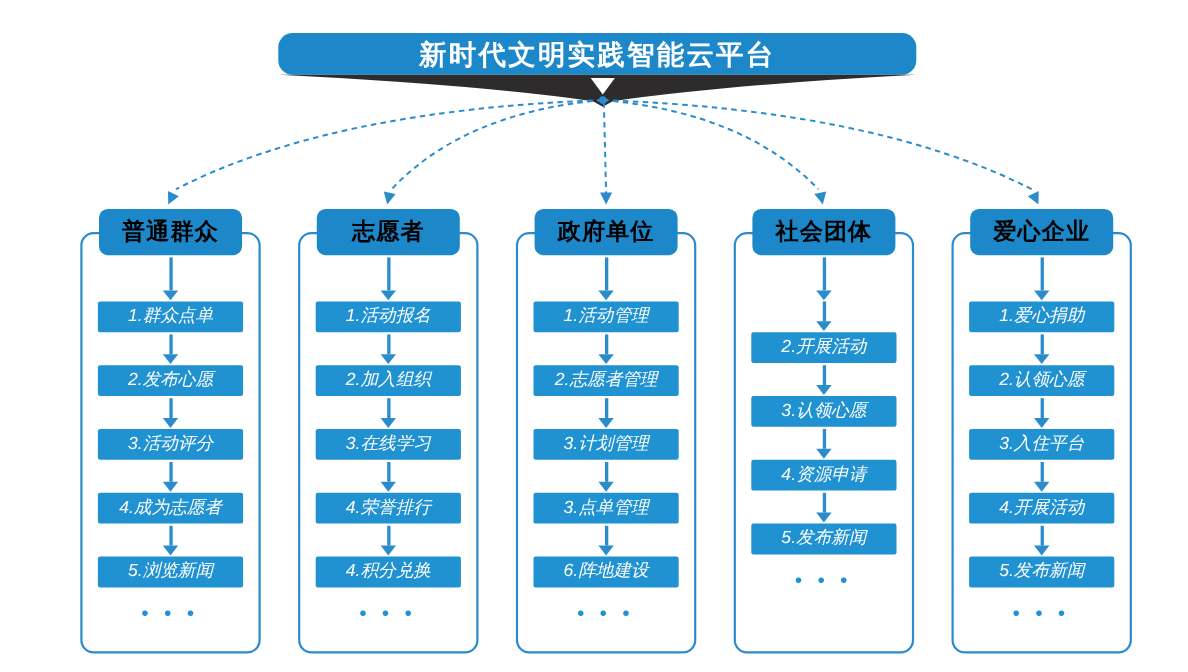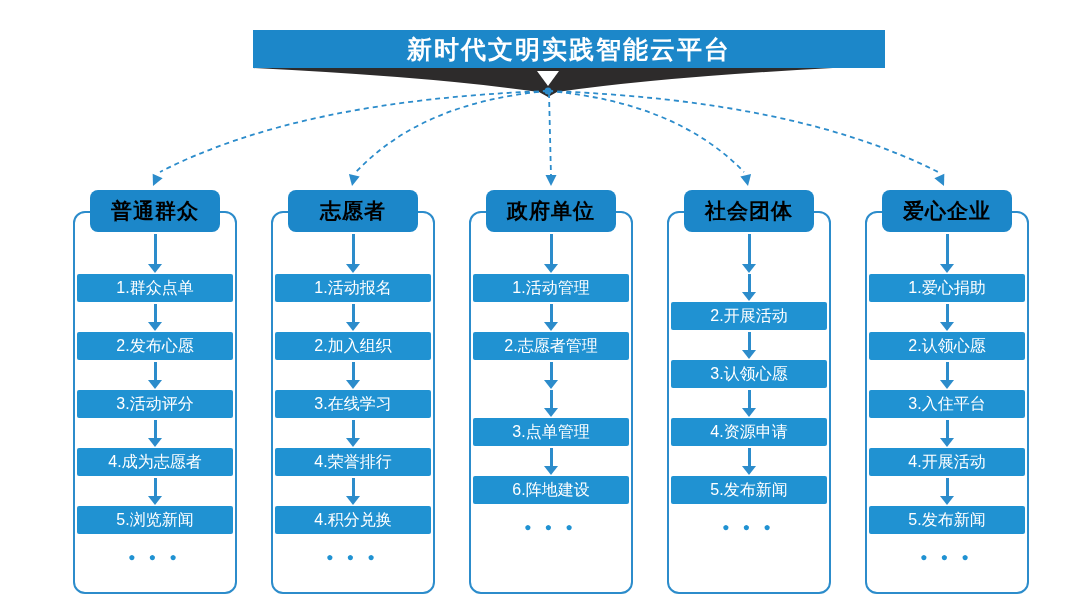--- a/index.html
+++ b/index.html
@@ -2,24 +2,24 @@
 <html style="--primary: #1C87C9; --step: #2092D2; --line: #2C8CCB; --dark: #2D2B2B;"><head>
 <meta charset="utf-8">
 <style>
   html,body { margin:0; padding:0; background:#ffffff; }
   #stage {
     position:relative; width:1080px; height:611px; background:#ffffff;
     font-family:"Liberation Sans","DejaVu Sans",sans-serif; overflow:hidden;
   }
   
   .banner {
-    position:absolute; left:253px; top:30px; width:632px; height:38px;
+    position:absolute; left:253px; top:30px; width:580px; height:38px;
     background:var(--primary); color:#ffffff;
     display:flex; align-items:center; justify-content:center;
-    font-size:25px; font-weight:bold; letter-spacing:2px;
+    font-size:25px; font-weight:bold; letter-spacing:2px;border-radius:13px;
   }
   
   .overlay { position:absolute; left:0; top:0; width:1080px; height:611px; pointer-events:none; }
   
   .col { position:absolute; top:190px; width:166px; }
   .panel {
     position:absolute; top:21px; left:1px; right:1px; height:379px;
     border:2px solid var(--line); border-radius:12px; background:#ffffff;
   }
   .hdr {
@@ -30,23 +30,23 @@
   }
   .arr { position:relative; width:3px; background:var(--line); margin:2px auto 10px auto; }
   .arr.long { height:30px; }
   .arr.short { height:18px; }
   .arr::after {
     content:""; position:absolute; bottom:-9px; left:50%; margin-left:-7px;
     border-left:7px solid transparent; border-right:7px solid transparent;
     border-top:9px solid var(--line);
   }
   .step {
-    position:relative; width:156px; height:28px; margin:0 auto;
+    position:relative; width:132px; height:28px; margin:0 auto;
     background:var(--step); color:#ffffff; font-size:16px; line-height:28px;
-    text-align:center; border-radius:2px; white-space:nowrap;
+    text-align:center; border-radius:2px; white-space:nowrap;font-style:italic;
   }
   .more {
     position:relative; margin-top:16px; text-align:center;
     color:var(--step); font-size:12px; font-weight:bold; letter-spacing:5px;
   }
 </style>
 </head>
 <body>
 
 <div id="stage">
@@ -113,20 +113,21 @@
   </div>
 
   <div class="col" style="left:468px">
     <div class="panel"></div>
     <div class="hdr">政府单位</div>
     <div class="arr long"></div>
     <div class="step">1.活动管理</div>
     <div class="arr short"></div>
     <div class="step">2.志愿者管理</div>
     <div class="arr short"></div>
+    <div class="step">3.计划管理</div>
     <div class="arr short"></div>
     <div class="step">3.点单管理</div>
     <div class="arr short"></div>
     <div class="step">6.阵地建设</div>
     <div class="more">● ● ●</div>
   </div>
 
   <div class="col" style="left:666px">
     <div class="panel"></div>
     <div class="hdr">社会团体</div>

